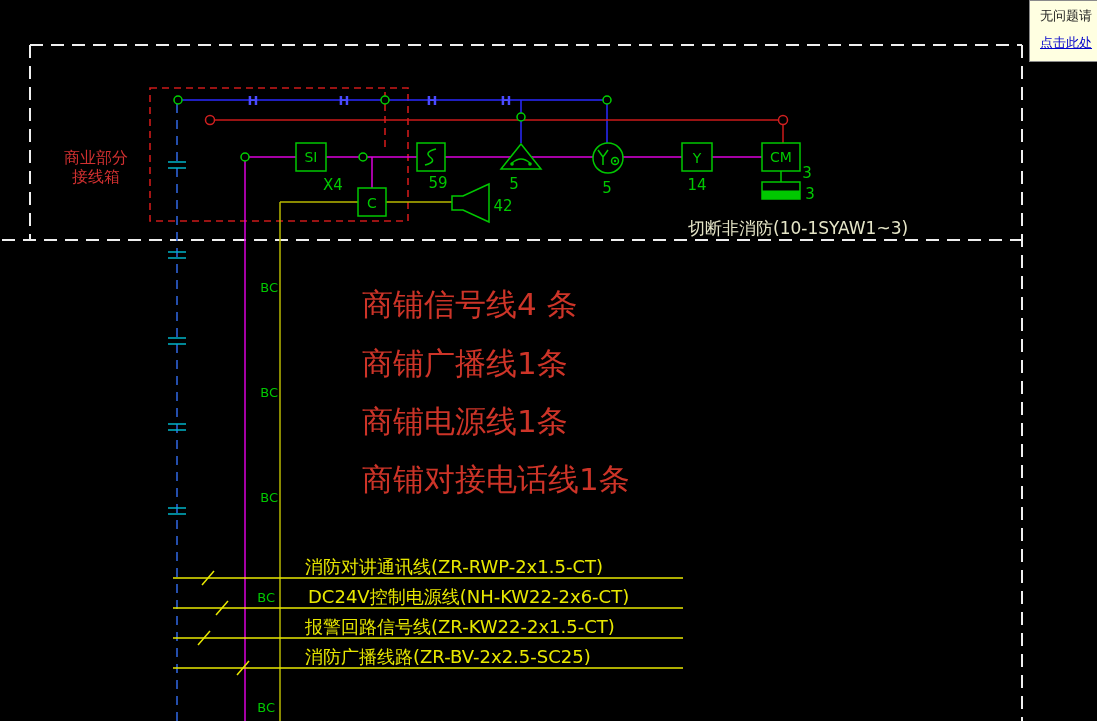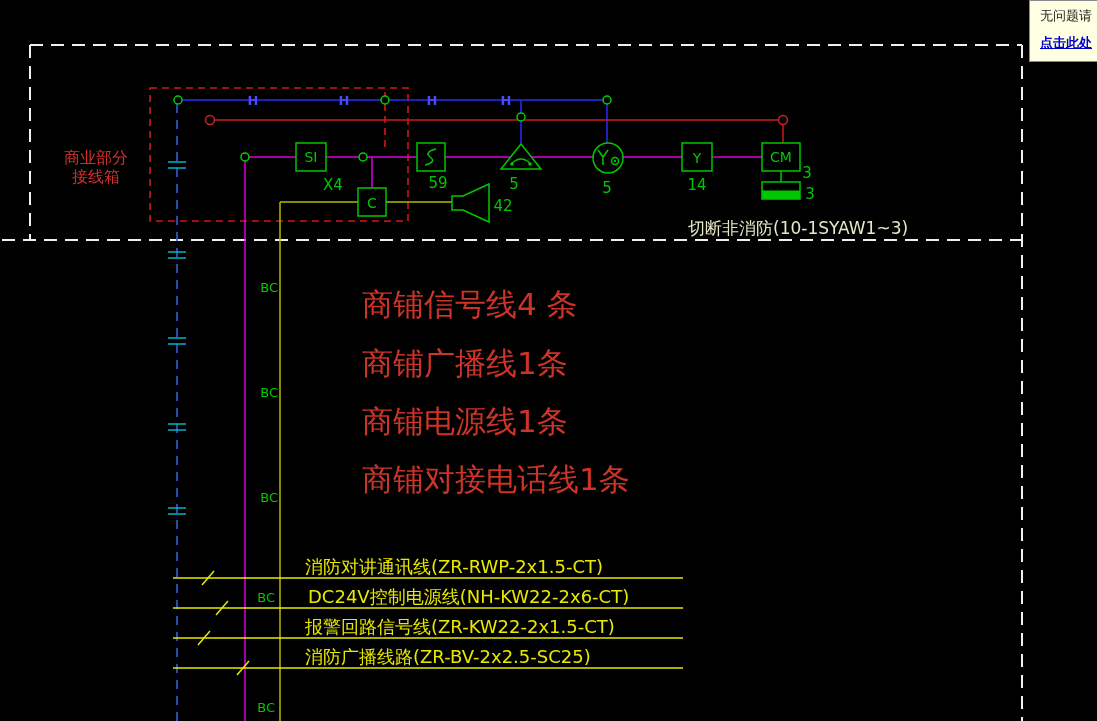--- a/index.html
+++ b/index.html
@@ -32,21 +32,21 @@
   .t-red {fill:#CD3428;font-size:31px;}
   .t-cab {fill:#E8E800;font-size:18px;}
   .t-cut {fill:#E6E6C8;font-size:17px;}
   .t-jb  {fill:#D03030;font-size:16px;text-anchor:middle;}
 
   
   .popup{position:absolute;left:1029px;top:0;width:140px;height:62px;background:#FFFFE1;
          border:1px solid #8A8A8A;box-sizing:border-box;padding:6px 0 0 10px;}
   .popup-msg{color:#1A1A1A;font-size:13px;white-space:nowrap;}
   .popup-link{display:inline-block;margin-top:9px;color:#0000CC;font-size:13px;
-              font-weight:bold;text-decoration:underline;cursor:pointer;white-space:nowrap;}
+              font-weight:normal;text-decoration:underline;cursor:pointer;white-space:nowrap;}
 </style>
 </head>
 <body>
 
 <div class="stage">
 
 <svg width="1097" height="721" viewBox="0 0 1097 721">
 
   <g>
     <path class="wdash" d="M30 45 H1022"></path>

